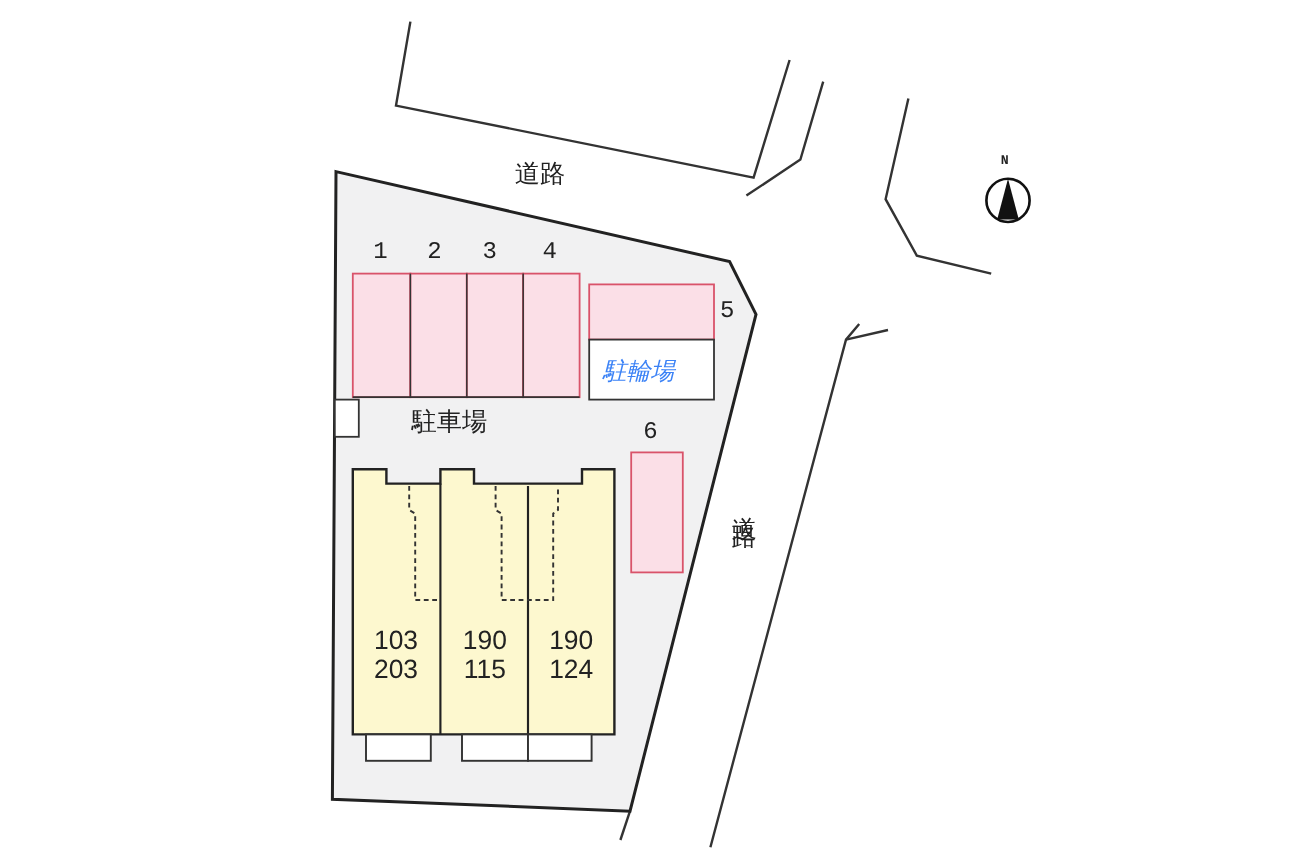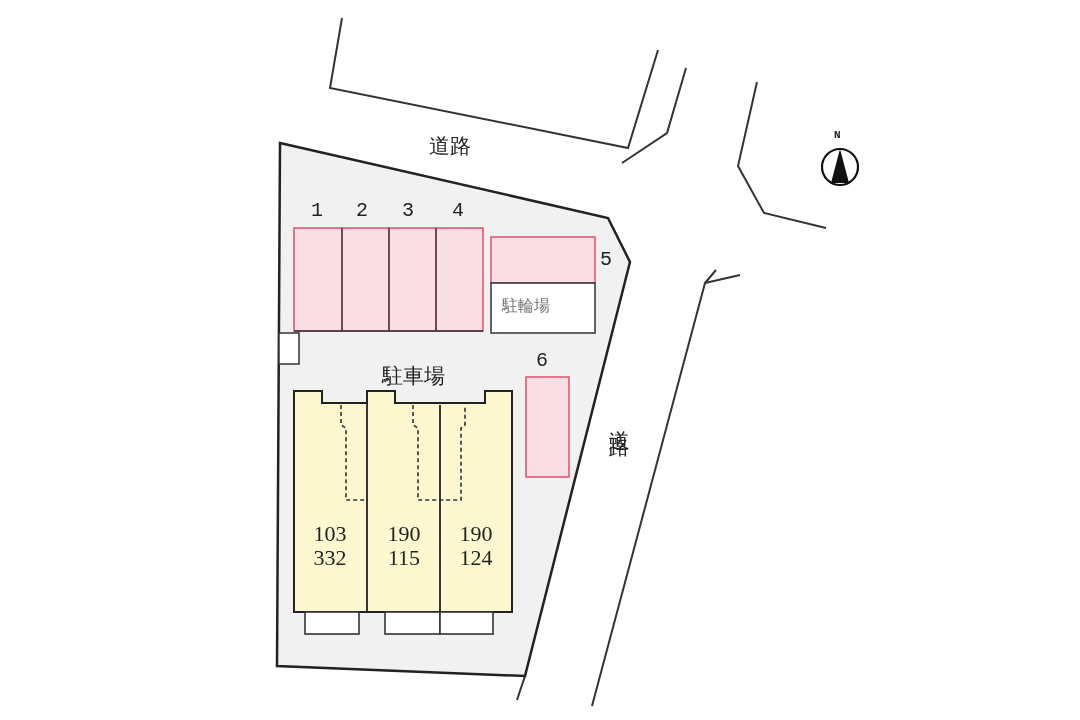--- a/index.html
+++ b/index.html
@@ -1,23 +1,23 @@
 <!DOCTYPE html>
 <html><head>
   <meta charset="utf-8">
   <style>
     html, body { margin: 0; padding: 0; background: #ffffff; }
     body { width: 1080px; height: 720px; overflow: hidden; position: relative; font-family: "DejaVu Sans", "Liberation Sans", sans-serif; }
     svg { position: absolute; left: 0; top: 0; }
     .label { position: absolute; color: #222222; font-family: Liberation Mono, monospace; line-height: 1; white-space: nowrap; }
     .num { font-size: 20px; }
     .jp { font-size: 21px; }
-    .unit { position: absolute; font-size: 22px; line-height: 1.08; text-align: center; color: #222; font-family: Liberation Serif, serif; }
+    .unit { position: absolute; font-size: 22px; line-height: 1.08; text-align: center; color: #222; font-family: Liberation Sans, sans-serif; }
     .vert { writing-mode: vertical-rl; letter-spacing: 6px; font-size: 21px; }
-    .bike-label { position:absolute; font-size: 16px; color:#737373; }
+    .bike-label { position:absolute; font-size: 20px; color:#3b82f6;font-style:italic; }
   </style>
 </head>
 <body>
 
 <svg width="1080" height="720" viewBox="0 0 1080 720">
 
   <g fill="none" stroke="#333" stroke-width="2">
     <polyline points="342,18 330,88 628,148 658,50"></polyline>
     <polyline points="622,163 667,133 686,68"></polyline>
     <polyline points="757,82 738,166 764,213 826,228"></polyline>
@@ -70,29 +70,29 @@
 <div class="label jp" style="left:429px; top:137px;">道路</div>
 
 <div class="label num" style="left:311px; top:201px;">1</div>
 <div class="label num" style="left:356px; top:201px;">2</div>
 <div class="label num" style="left:402px; top:201px;">3</div>
 <div class="label num" style="left:452px; top:201px;">4</div>
 <div class="label num" style="left:600px; top:250px;">5</div>
 <div class="label num" style="left:536px; top:351px;">6</div>
 
 <div class="bike-label" style="left:502px; top:296px;">駐輪場</div>
-<div class="label jp" style="left:382px; top:343px;margin-top:24px;">駐車場</div>
+<div class="label jp" style="left:343px; top:343px;">駐車場</div>
 
 <div class="label vert" style="left:607px; top:414px;">道路</div>
 
 <div class="label" style="left:834px; top:130px; font-size:11px; font-weight:bold;">N</div>
 
 <div class="unit" style="left:300px; top:522px; width:60px;">
   <div>103</div>
-  <div>332</div>
+  <div>203</div>
 </div>
 <div class="unit" style="left:374px; top:522px; width:60px;">
   <div>190</div>
   <div>115</div>
 </div>
 <div class="unit" style="left:446px; top:522px; width:60px;">
   <div>190</div>
   <div>124</div>
 </div>
 

